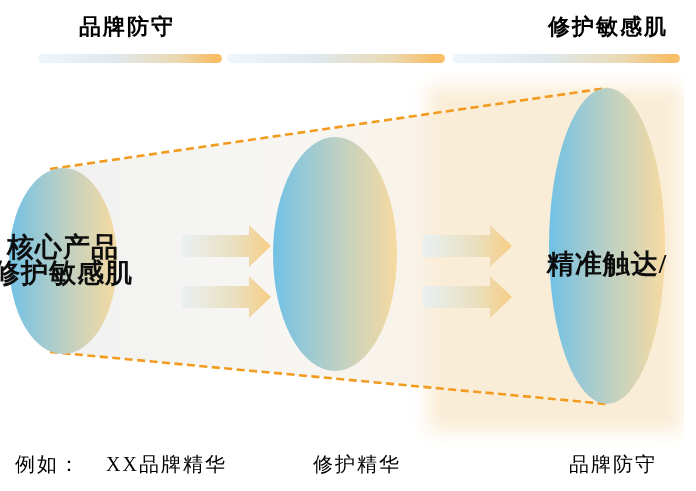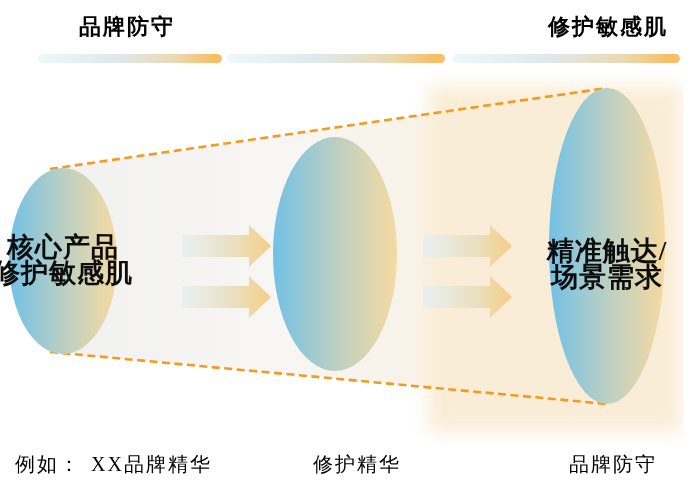--- a/index.html
+++ b/index.html
@@ -20,21 +20,21 @@
   .stage-label {
     position:absolute; transform:translate(-50%,-50%); text-align:center;
     font-size:27px; font-weight:bold; line-height:26px; letter-spacing:1px;
     color:#0d0d0d; white-space:nowrap;
   }
   .caption {
     position:absolute; top:451px; font-size:20px; letter-spacing:2px;
     color:#000; white-space:nowrap;
   }
   .caption.center { transform:translateX(-50%);font-family:Liberation Serif, serif; }
-  .prefix { margin-right:10px;text-align:center; }
+  .prefix { margin-right:25px;text-align:center; }
 </style>
 </head>
 <body>
 
 <div class="canvas">
 
   <svg class="bg" viewBox="0 0 696 491" width="696" height="491">
     <defs>
       <linearGradient id="ge" x1="0" y1="0" x2="1" y2="0">
         <stop offset="0" stop-color="#72C1E5"></stop>
@@ -83,21 +83,20 @@
   <div class="pill" style="left:38px;width:184px"></div>
   <div class="pill" style="left:227px;width:218px"></div>
   <div class="pill" style="left:452px;width:228px"></div>
 
   <div class="stage-label" style="left:63px;top:260px">
     <div>核心产品</div>
     <div>修护敏感肌</div>
   </div>
   <div class="stage-label" style="left:607px;top:264px">
     <div>精准触达/</div>
-    <div>场景需求</div>
   </div>
 
   <div class="caption" style="left:15px">
     <span class="prefix">例如：</span><span>XX品牌精华</span>
   </div>
   <div class="caption center" style="left:357px">
     <span>修护精华</span>
   </div>
   <div class="caption center" style="left:613px">
     <span>品牌防守</span>

